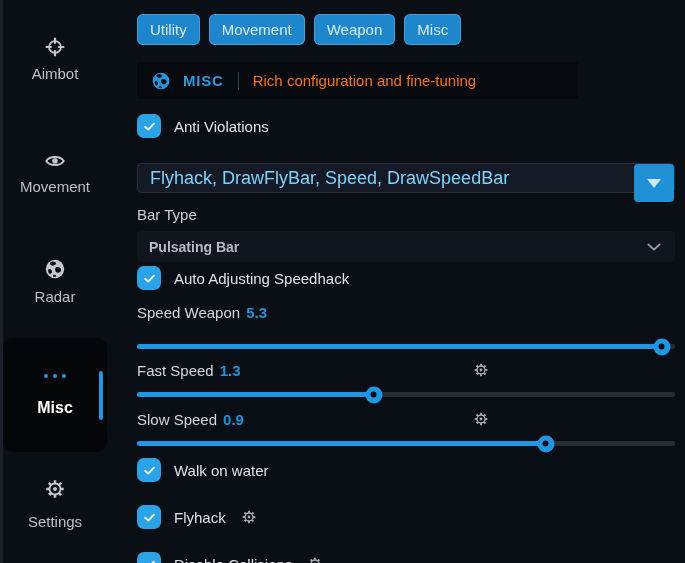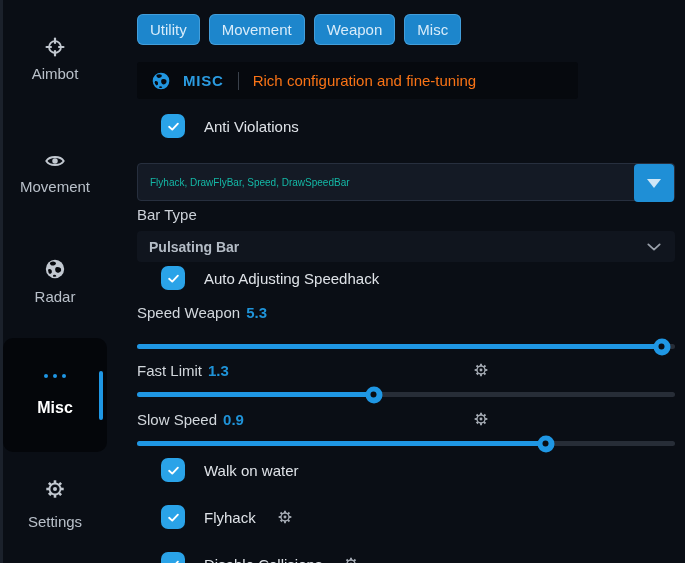--- a/index.html
+++ b/index.html
@@ -36,35 +36,35 @@
   
   .banner {
     left:137px; top:62px; width:441px; height:37px; background:#06090e;
     border-radius:3px; display:flex; align-items:center; padding-left:14px;
   }
   .banner .title { color:#2b9be0; font-weight:700; font-size:15px; letter-spacing:.8px; margin-left:12px; }
   .banner .sep { width:1px; height:18px; background:#3a414b; margin:0 14px; }
   .banner .subtitle { color:#f97316; font-size:15px; }
 
   
-  .chk-row { left:137px; display:flex; align-items:center; gap:19px;margin-left:24px; }
+  .chk-row { left:137px; display:flex; align-items:center; gap:13px; }
   .chk {
     width:24px; height:24px; border-radius:7px; background:#2aa3e8;
     display:flex; align-items:center; justify-content:center; cursor:pointer; flex:none;
   }
   .chk svg { width:15px; height:15px; }
   .chk-label { color:#dfe3e8; font-size:15px; }
   .inline-gear { color:#a7adb6; display:inline-flex; margin-left:2px; cursor:pointer; }
   .inline-gear svg { width:16px; height:16px; }
 
   
   .multiselect {
-    left:137px; top:163px; width:538px; height:38px;
+    left:137px; top:163px; width:538px; height:30px;
     background:#141a25; border:1px solid #272f3e; border-radius:4px;
-    display:flex; align-items:center; padding-left:12px; color:#14b8a6; font-size:10px;
+    display:flex; align-items:center; padding-left:12px; color:#7dd3fc; font-size:18px;
     cursor:pointer;
   }
   .ms-btn {
     right:0; top:0; width:40px; height:38px; background:#1f8fd6; border-radius:4px;
     display:flex; align-items:center; justify-content:center; cursor:pointer;
   }
   .ms-btn .tri { width:0; height:0; border-left:7px solid transparent; border-right:7px solid transparent; border-top:9px solid #cfe6f6; }
 
   .field-label { left:137px; color:#ccd1d8; font-size:15px; }
 
@@ -234,21 +234,21 @@
 
 <div class="abs slider-label" style="top:304px">
   <span>Speed Weapon</span><span class="value">5.3</span>
 </div>
 <div class="abs track" style="top:344px">
   <div class="fill" style="width: 97.5%;"></div>
   <div class="knob" style="left: 97.5%;"></div>
 </div>
 
 <div class="abs slider-label" style="top:362px">
-  <span>Fast Limit</span><span class="value">1.3</span>
+  <span>Fast Speed</span><span class="value">1.3</span>
 </div>
 <div class="abs gear-float" style="left:473px; top:362px">
     <svg>
       <use href="#i-gear"></use>
     </svg>
   </div>
 <div class="abs track" style="top:392px">
   <div class="fill" style="width: 44%;"></div>
   <div class="knob" style="left: 44%;"></div>
 </div>

